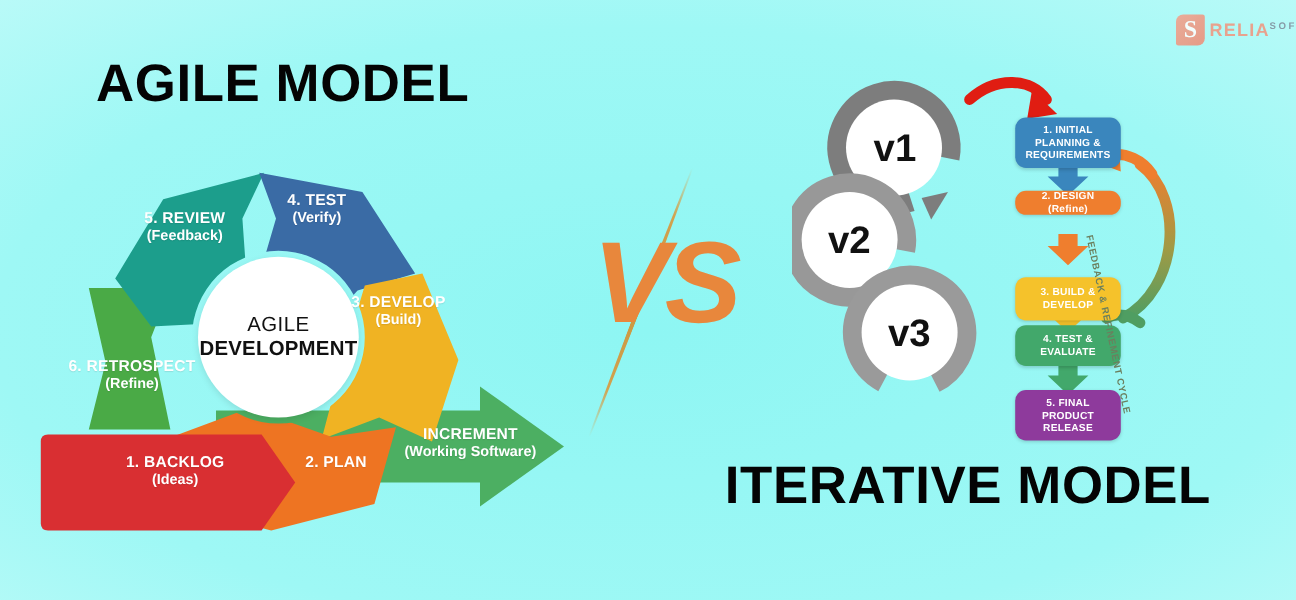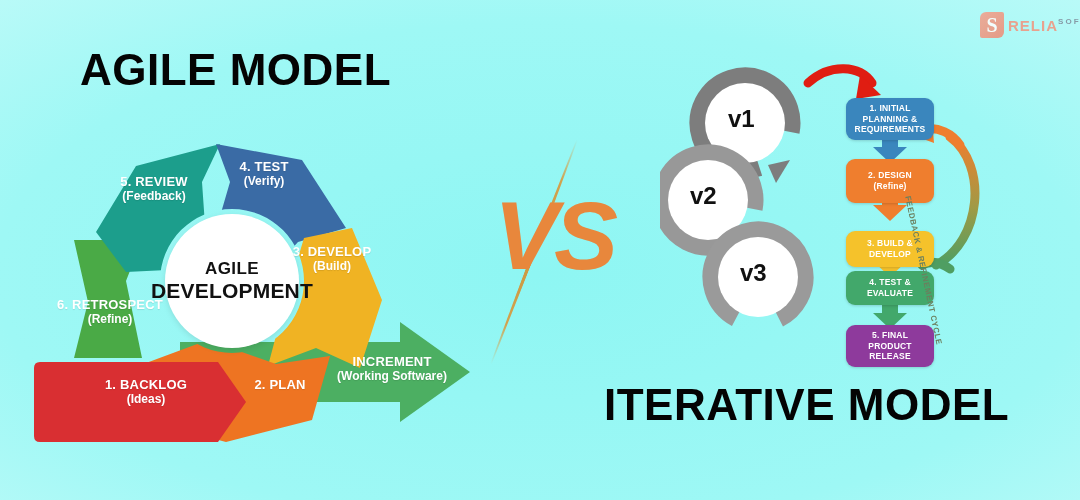--- a/index.html
+++ b/index.html
@@ -78,28 +78,28 @@
   }
   .seg-label .l1{ font-size:13px; display:block; letter-spacing:.2px;}
   .seg-label .l2{ font-size:12px; display:block; font-weight:bold; }
   #hub{
     position:absolute; left:135px; top:94px;
     width:134px; height:134px; border-radius:50%;
     background:#ffffff;
     box-shadow:0 2px 6px rgba(0,0,0,.10);
     display:flex; flex-direction:column; align-items:center; justify-content:center;
   }
-  #hub .h1{ font-size:17px; font-weight:bold; color:#111; letter-spacing:.4px;text-align:right;}
-  #hub .h2{ font-size:21px; font-weight:bold; color:#111; letter-spacing:.2px;}
+  #hub .h1{ font-size:17px; font-weight:normal; color:#111; letter-spacing:.4px;text-align:right;}
+  #hub .h2{ font-size:17px; font-weight:bold; color:#111; letter-spacing:.2px;}
 
   
   #iterative{ position:absolute; left:660px; top:55px; width:360px; height:320px; }
   #iterative svg{ display:block; }
   .vlabel{
-    position:absolute; font-size:24px; font-weight:bold; color:#111;
+    position:absolute; font-size:32px; font-weight:bold; color:#111;
     font-family:"Liberation Sans", sans-serif;
   }
   .ibox{
     position:absolute; border-radius:9px;
     display:flex; align-items:center; justify-content:center; text-align:center;
     color:#ffffff; font-weight:bold; font-size:8.5px; line-height:1.25;
     letter-spacing:.2px; padding:3px 4px;
     box-shadow:0 1px 3px rgba(0,0,0,.16);
   }
   .cyc-label{
@@ -255,21 +255,21 @@
     <div class="vlabel" style="left:80px; top:204px;">v3</div>
 
     <div class="ibox" style="left:186px; top:43px; width:88px; height:42px; background:#3a86bd;">
       <span>
         <span>1. INITIAL</span><br>
         <span>PLANNING &amp;</span><br>
         <span>REQUIREMENTS</span>
       </span>
     </div>
 
-    <div class="ibox" style="left:186px; top:104px; width:88px; height:44px; background:#ef7e2e;">
+    <div class="ibox" style="left:186px; top:104px; width:88px; height:20px; background:#ef7e2e;">
       <span>
         <span>2. DESIGN</span><br>
         <span>(Refine)</span>
       </span>
     </div>
 
     <div class="ibox" style="left:186px; top:176px; width:88px; height:36px; background:#f5c22b;">
       <span>
         <span>3. BUILD &amp;</span><br>
         <span>DEVELOP</span>

